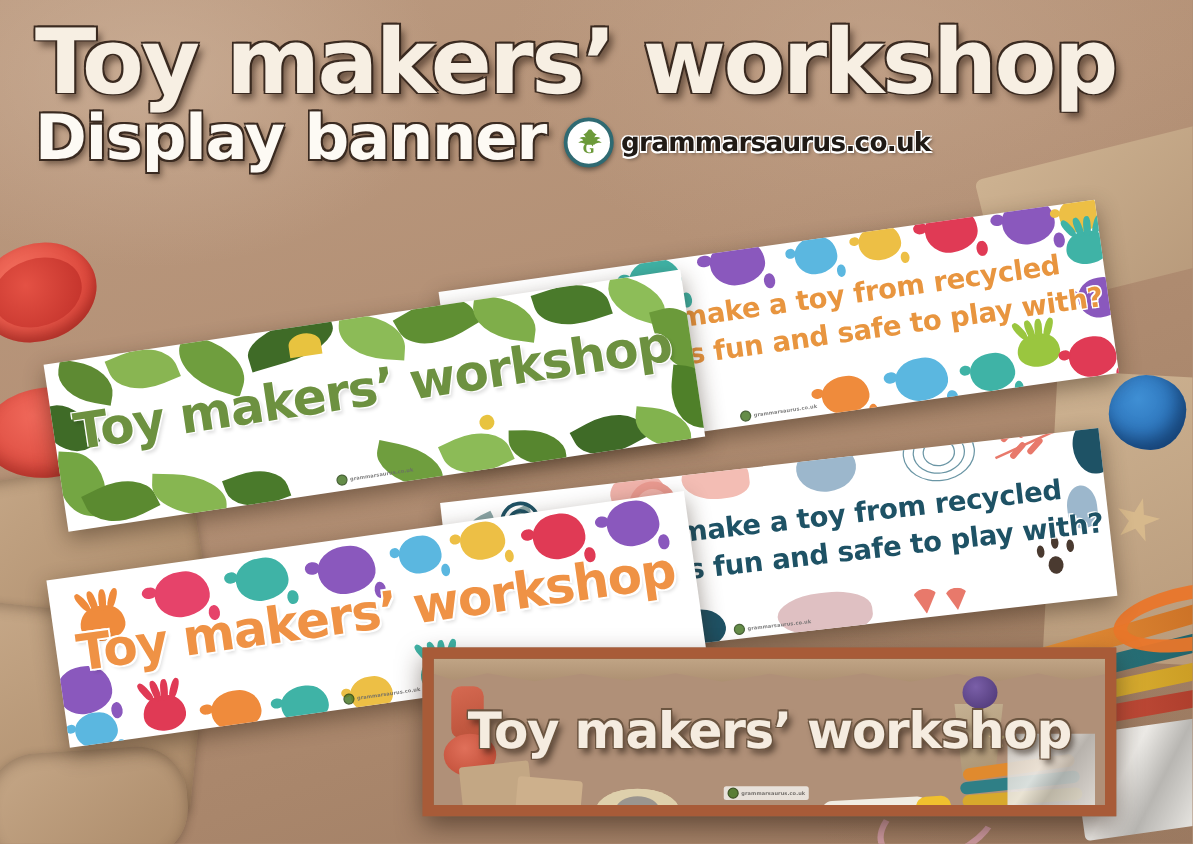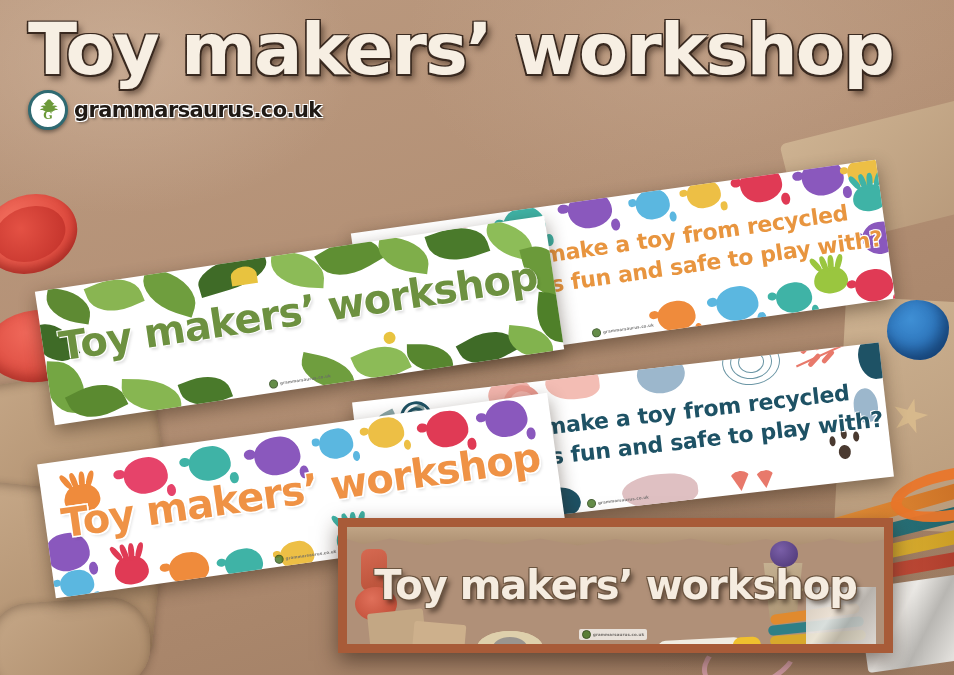--- a/index.html
+++ b/index.html
@@ -338,20 +338,21 @@
 
     <div class="wmark" style="left:232px;bottom:4px;background:#f2f0ec;padding:1px 3px;border-radius:2px;">
       <span class="wdot"></span>
       <span class="wtxt">grammarsaurus.co.uk</span>
     </div>
   </div>
 
   <div id="hdr">
     <div class="h1">Toy makers’ workshop</div>
     <div id="hdrRow2">
+      <div class="h2">Display banner</div>
       <div class="logo">
         <div class="logoBadge">
           <svg width="26" height="26" viewBox="0 0 26 26" aria-hidden="true">
             <circle cx="13" cy="13" r="12.5" fill="#ffffff"></circle>
             <path d="M13 2.5c-1.4 2-2.6 3.3-4.4 4.1 1.1.5 1.6 1.3 1.8 2.3-1.9-.6-3.5-.3-4.9.7 1.5.2 2.5.8 3.1 1.7-1.7.1-3 .8-4 1.9 2.6-.3 4.6.2 6 1.5h6.8c1.4-1.3 3.4-1.8 6-1.5-1-1.1-2.3-1.8-4-1.9.6-.9 1.6-1.5 3.1-1.7-1.4-1-3-1.3-4.9-.7.2-1 .7-1.8 1.8-2.3-1.8-.8-3-2.1-4.4-4.1z" fill="#6c9a3a"></path>
             <text x="13" y="21.5" text-anchor="middle" font-family="DejaVu Serif, serif" font-size="11" font-weight="bold" fill="#6c9a3a">G</text>
           </svg>
         </div>
         <div class="logoTxt">grammarsaurus.co.uk</div>
       </div>

